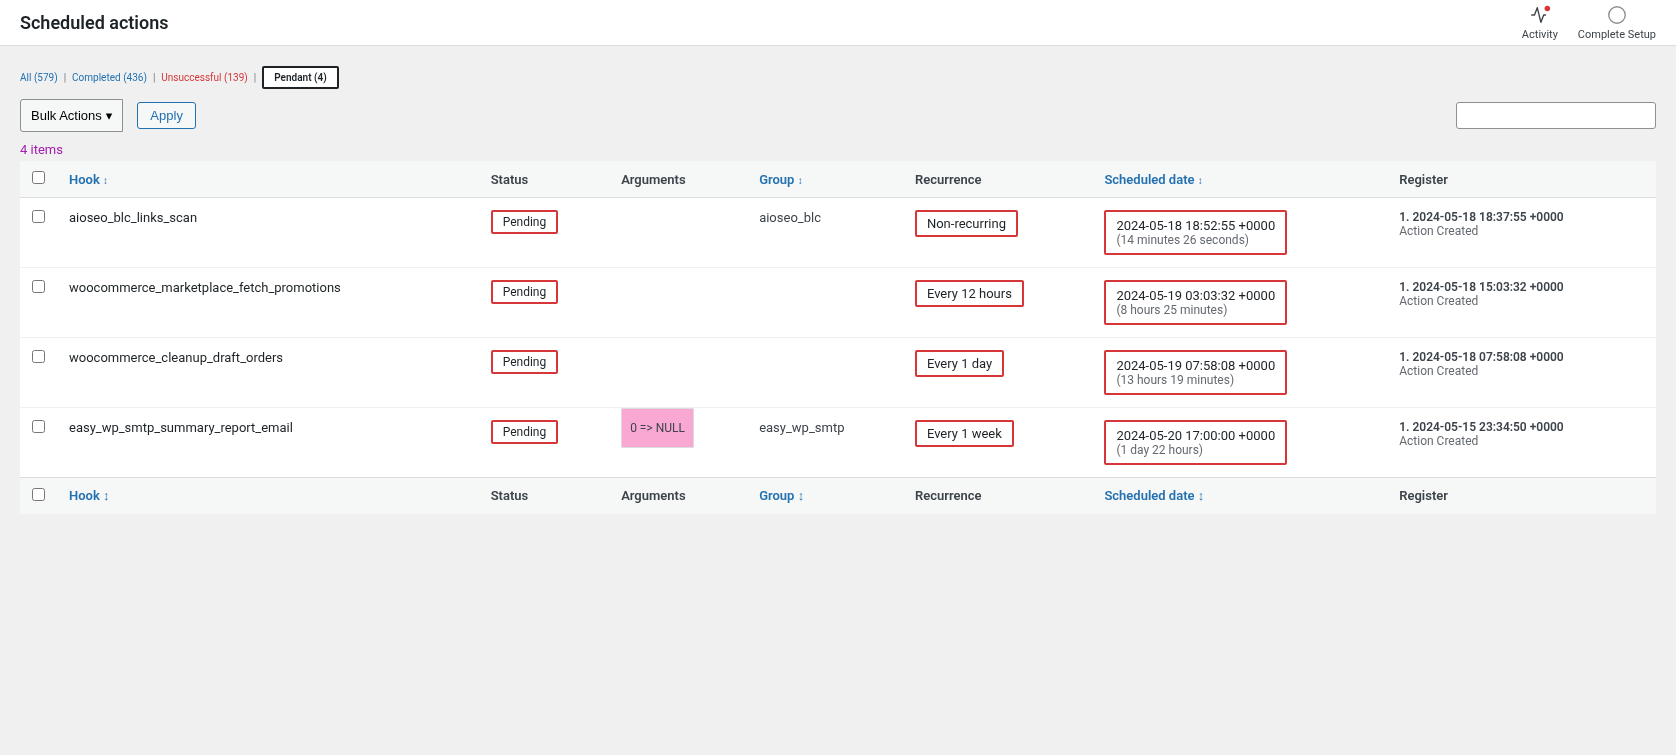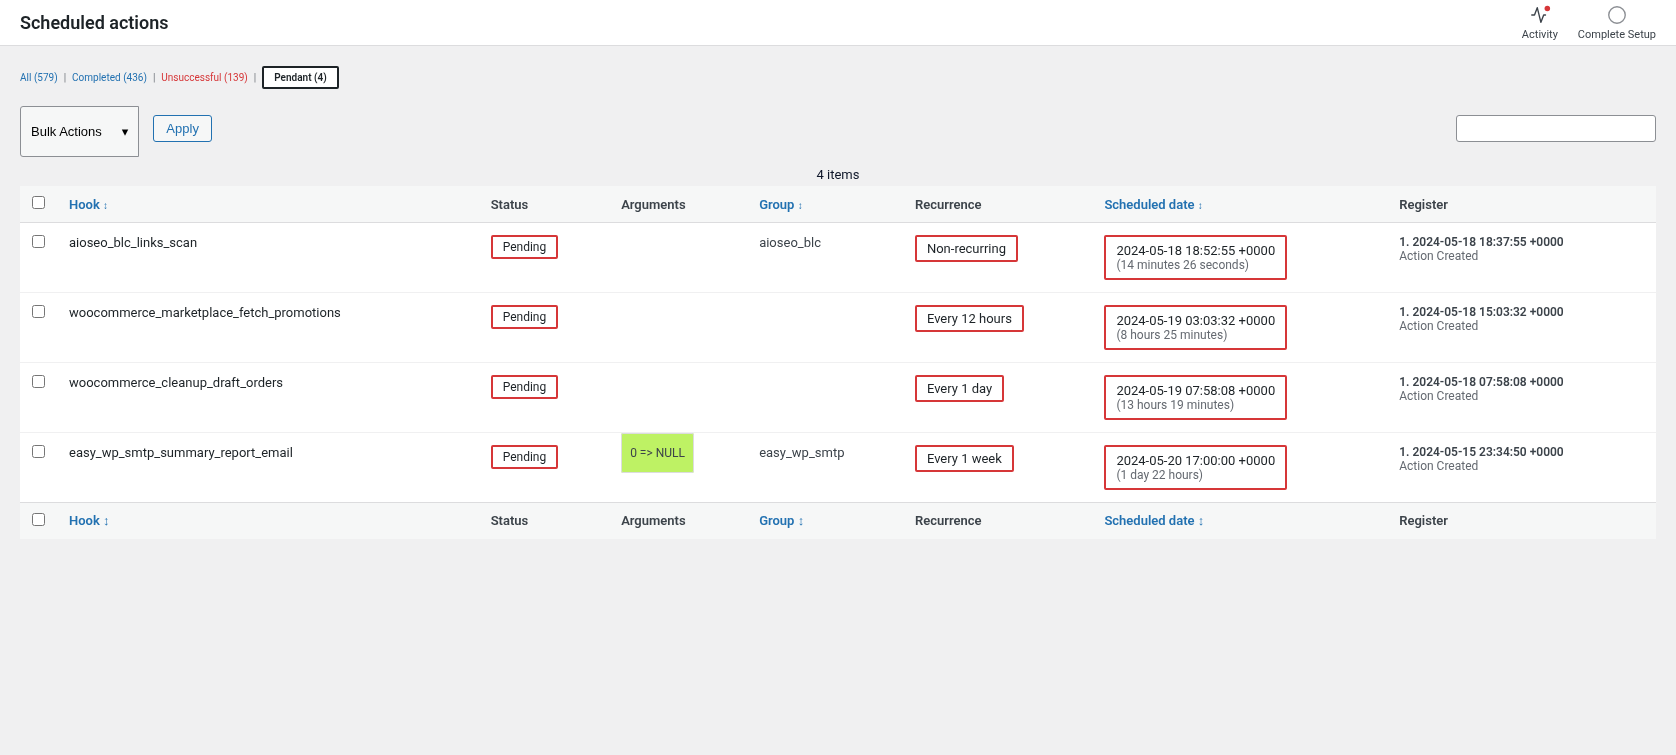--- a/index.html
+++ b/index.html
@@ -14,28 +14,28 @@
     .page-wrap { padding: 20px; }
     
     .tabs-bar { display: flex; align-items: center; margin-bottom: 10px; gap: 6px; font-size: 10px; }
     .tab-link { color: #2271b1; text-decoration: none; cursor: pointer; }
     .tab-separator { color: #72777c; }
     .tab-active { border: 2px solid #1d2327; padding: 4px 10px; font-weight: 600; color: #1d2327; background: #fff; border-radius: 2px; }
     
     .filter-row { display: flex; align-items: center; justify-content: space-between; margin-bottom: 10px; }
     .filter-left { display: flex; gap: 8px; align-items: center; }
     .bulk-actions-select { display: flex; align-items: center; gap: 0; }
-    .bulk-btn { background: #f6f7f7; border: 1px solid #8c8f94; padding: 17px 10px; cursor: pointer; font-size: 13px; border-radius: 3px 0 0 3px; display: flex; align-items: center; gap: 20px; margin-top: 7px; }
+    .bulk-btn { background: #f6f7f7; border: 1px solid #8c8f94; padding: 8px 10px; cursor: pointer; font-size: 13px; border-radius: 3px 0 0 3px; display: flex; align-items: center; gap: 4px; }
     .apply-btn { background: #f6f7f7; border: 1px solid #2271b1; color: #2271b1; padding: 5px 12px; cursor: pointer; font-size: 13px; border-radius: 3px; margin-left: 6px; }
     
     .filter-right { display: flex; align-items: center; gap: 6px; }
     .search-input { border: 1px solid #8c8f94; padding: 5px 8px; font-size: 13px; width: 200px; border-radius: 3px; }
     .search-btn { background: #2271b1; color: #fff; border: 1px solid #2271b1; padding: 5px 12px; cursor: pointer; font-size: 13px; border-radius: 3px; }
     
-    .items-count { text-align: center; font-size: 13px; color: #0f172a; margin-bottom: 4px; }
+    .items-count { text-align: left; font-size: 13px; color: #a21caf; margin-bottom: 4px; }
     
     table { width: 100%; border-collapse: collapse; background: #fff; }
     thead tr, tfoot tr { background: #f6f7f7; }
     th { text-align: left; padding: 10px 12px; font-weight: 600; font-size: 13px; border-bottom: 1px solid #dcdcde; color: #3c434a; white-space: nowrap; }
     th.sortable { color: #2271b1; cursor: pointer; }
     th.sortable .sort-arrows { font-size: 10px; }
     td { padding: 12px 12px; border-bottom: 1px solid #f0f0f1; vertical-align: top; font-size: 13px; }
     tr:last-child td { border-bottom: none; }
     
     .hook-name { color: #1d2327; font-size: 13px; word-break: break-all; }
@@ -45,21 +45,21 @@
     .recurrence-badge { border: 2px solid #d63638; color: #1d2327; padding: 4px 10px; font-size: 13px; display: inline-block; border-radius: 2px; white-space: nowrap; }
     
     .scheduled-date-badge { border: 2px solid #d63638; padding: 6px 10px; display: inline-block; border-radius: 2px; }
     .sched-main { font-size: 13px; color: #1d2327; }
     .sched-relative { font-size: 12px; color: #646970; }
     
     .register-entry { font-size: 12px; color: #3c434a; }
     .register-entry strong { font-weight: 600; }
     .register-label { color: #646970; }
     
-    .arg-badge { background: #bef264; border: 1px solid #dcdcde; padding: 12px 8px; font-size: 12px; border-radius: 2px; white-space: nowrap; }
+    .arg-badge { background: #f9a8d4; border: 1px solid #dcdcde; padding: 12px 8px; font-size: 12px; border-radius: 2px; white-space: nowrap; }
     
     input[type="checkbox"] { cursor: pointer; }
     
     tfoot td { padding: 10px 12px; border-top: 1px solid #dcdcde; color: #3c434a; font-weight: 600; font-size: 13px; }
   </style>
 </head>
 <body>
 
 <div class="top-bar">
   <span class="top-bar-title">Scheduled actions</span>

